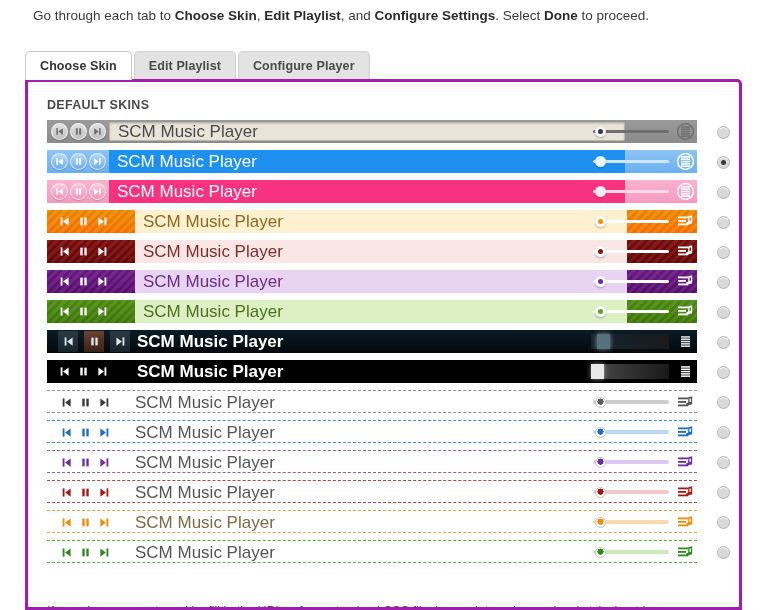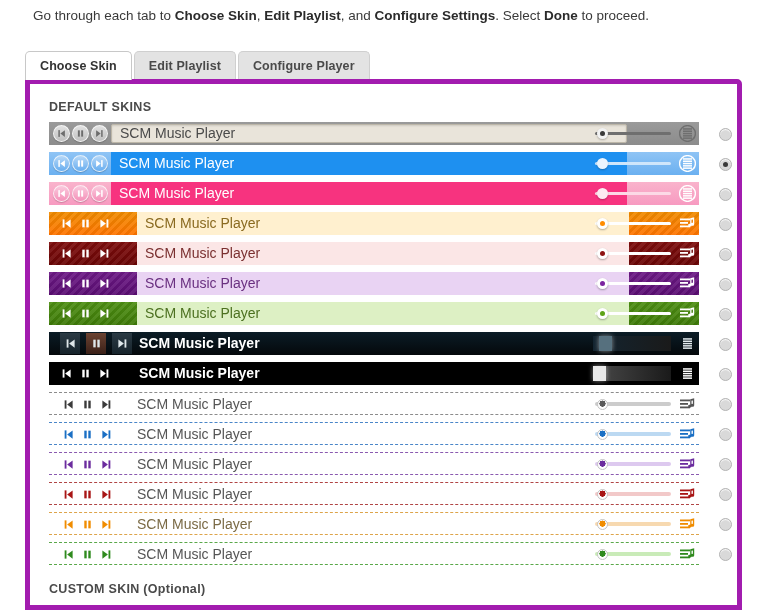--- a/index.html
+++ b/index.html
@@ -24,21 +24,21 @@
     padding:0 14px;font-size:12.5px;font-weight:bold;color:#4a4a4a;
     background:#e3e3e3;border:1px solid #cfcfcf;border-bottom:none;
     border-radius:5px 5px 0 0;margin-right:2px;box-sizing:border-box;
     cursor:pointer;letter-spacing:.1px;
   }
   .tab.active{background:#ffffff;border-color:#c8c8c8;color:#333;z-index:3;height:29px;}
 
   
   .panel{
     position:absolute;left:25px;top:79px;width:717px;height:531px;
-    background:#ffffff;border:5px solid #a21caf;border-radius:0 5px 0 0;
+    background:#ffffff;border:3px solid #a21caf;border-radius:0 5px 0 0;
     box-sizing:border-box;overflow:hidden;
   }
   .panel:before{
     content:"";position:absolute;left:0;top:-1px;width:95px;height:2px;background:#fff;
   }
   .section-title{
     position:absolute;left:19px;font-size:12.5px;font-weight:bold;
     color:#4a4a4a;letter-spacing:.3px;
   }
   #sk-default{top:16px;}
@@ -76,21 +76,21 @@
   .rnd .btn{
     width:17px;height:17px;border-radius:50%;margin:0 1px;
     border:1px solid rgba(255,255,255,.75);box-sizing:border-box;
     display:flex;align-items:center;justify-content:center;
   }
 
   
   .tri{display:flex;align-items:center;justify-content:center;}
 
   .title{
-    position:absolute;height:23px;line-height:23px;font-size:14px;
+    position:absolute;height:23px;line-height:23px;font-size:17px;
     white-space:nowrap;overflow:hidden;
   }
   .vol{position:absolute;top:0;height:23px;}
   .vtrack{position:absolute;top:10px;height:3px;border-radius:2px;}
   .vknob{position:absolute;top:6px;width:11px;height:11px;border-radius:50%;box-sizing:border-box;}
   .plicon{position:absolute;top:3px;width:17px;height:17px;}
 </style>
 </head>
 <body>
 
@@ -693,16 +693,15 @@
                 <rect x="1" y="10.5" width="10" height="1.8" fill="#2f8a1e"></rect>
                 <path d="M11.2 3.2 L15.2 2.2 L15.2 9.2 A1.7 1.5 0 1 1 13.9 7.9 L13.9 4.4 L12.5 4.8 L12.5 10.1 A1.7 1.5 0 1 1 11.2 8.8 Z" fill="#2f8a1e"></path>
               </svg></div>
           </div>
           <div class="radiowrap">
             <div class="radio"></div>
           </div>
         </div>
       </div>
 
-    <div class="section-title" id="sk-custom">CUSTOM SKIN (Optional)</div>
     <div class="custom-note">If you choose a custom skin, fill in the URLs of a customized CSS file, javascript, and your visual stylesheet here.</div>
   </div>
 </div>
 
 </body></html>

